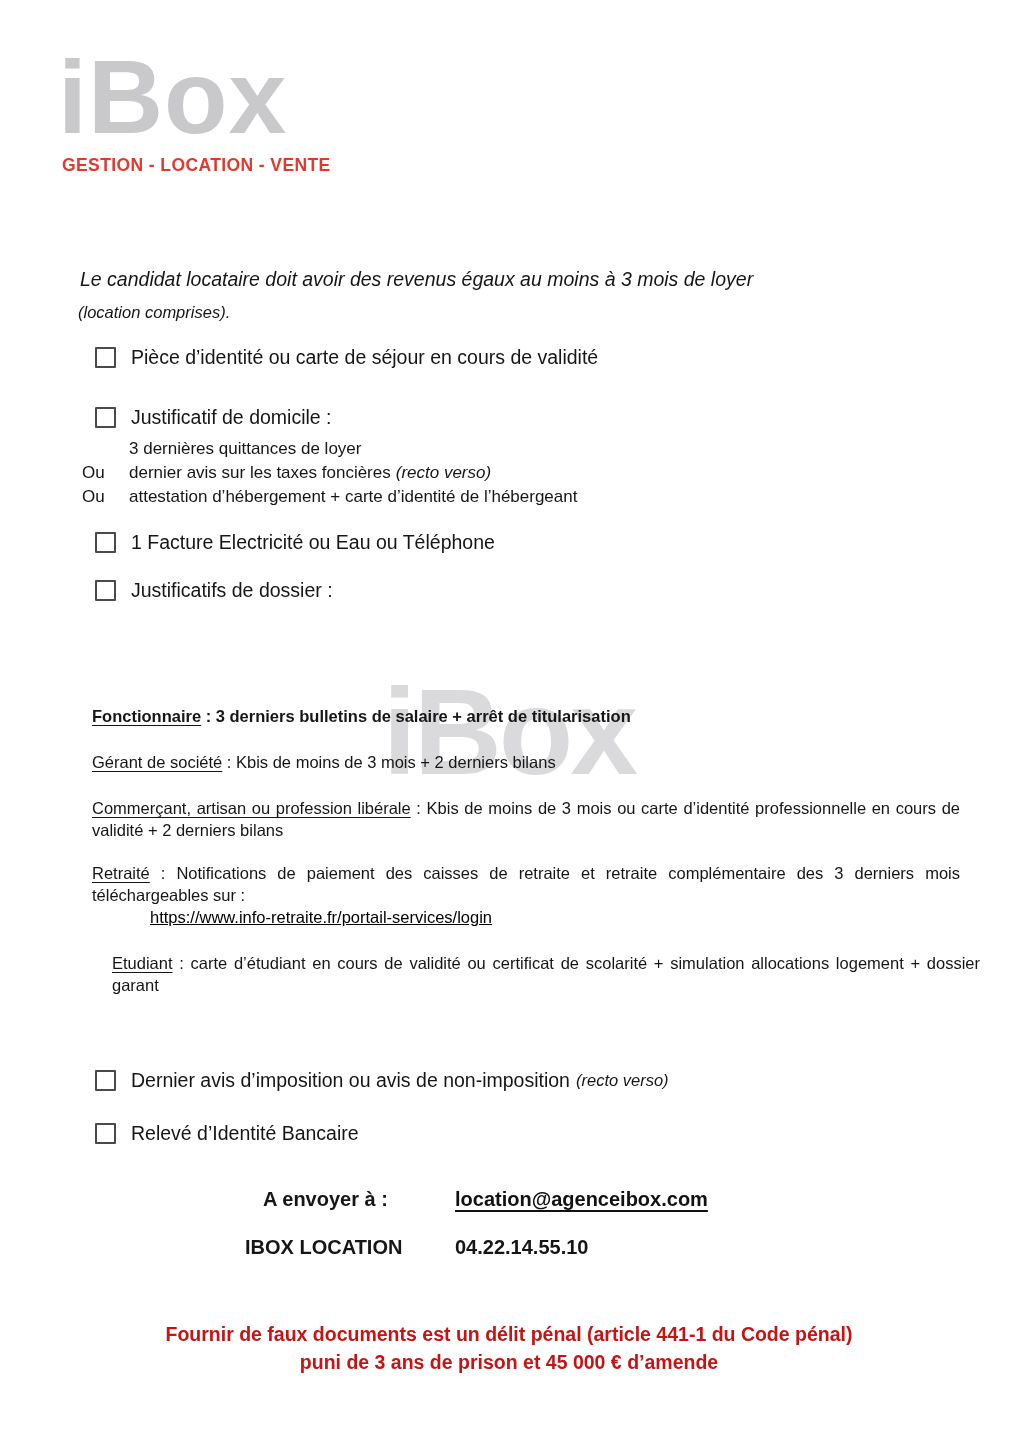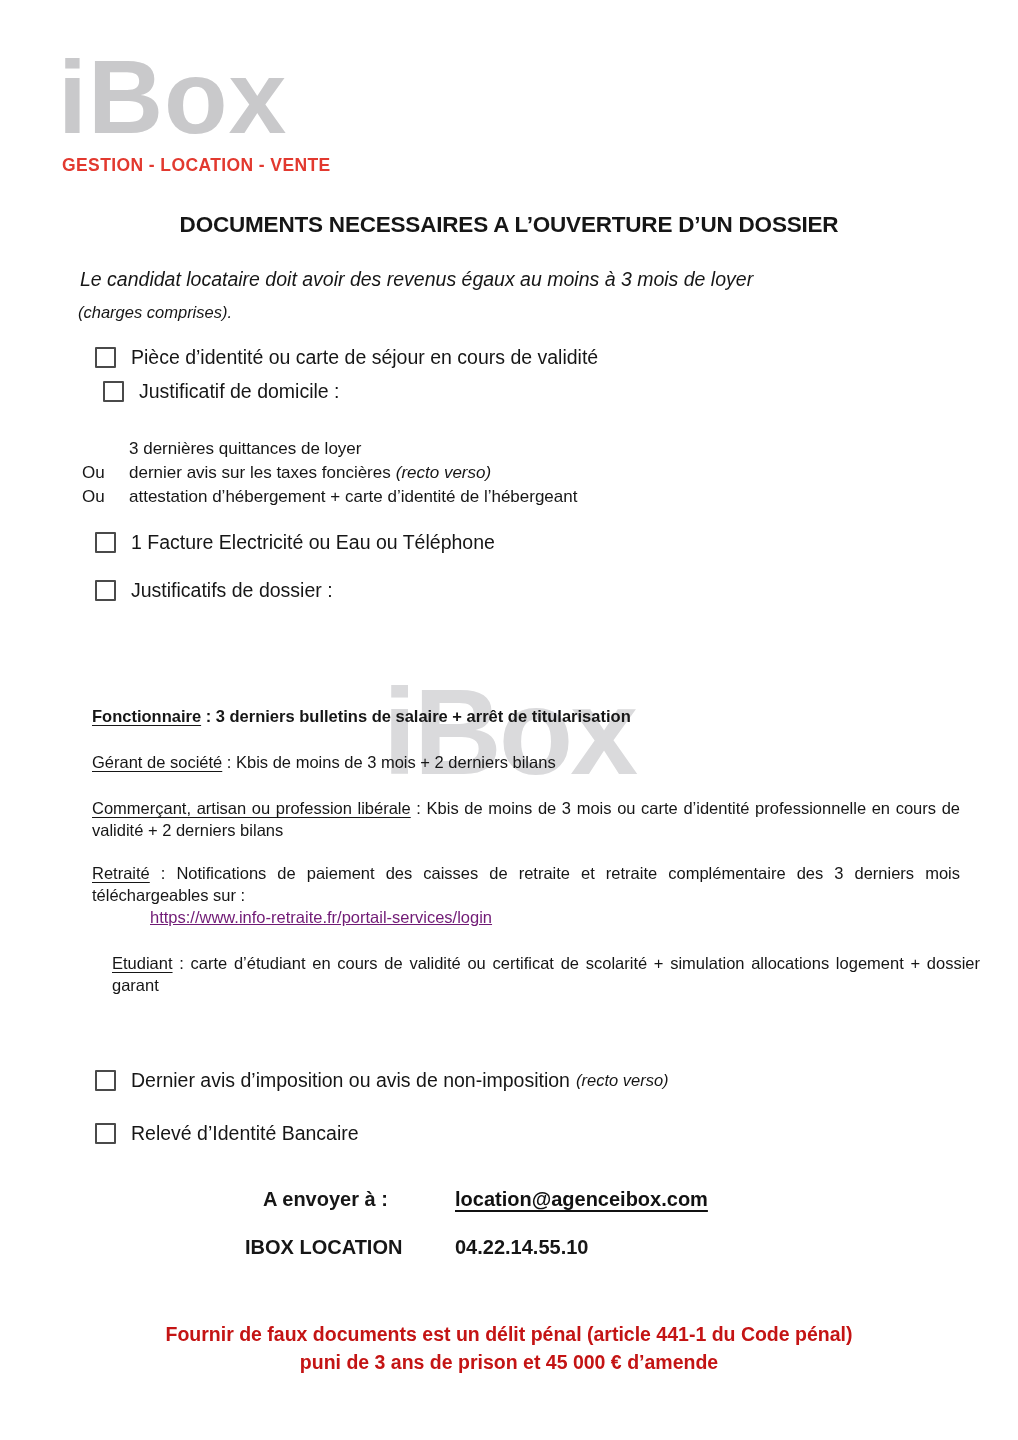--- a/index.html
+++ b/index.html
@@ -55,21 +55,21 @@
   .opt-note { font-style:italic; margin-left:5px; }
 
   
   .cat {
     left:92px; width:868px;
     font-size:16.5px; line-height:22px;
     text-align:justify;
   }
   .cat-term { text-decoration:underline; text-underline-offset:3px; }
   .cat-link-line { margin-left:58px; text-align:left; }
-  .cat-link { text-decoration:underline; color:#701a75; cursor:pointer; }
+  .cat-link { text-decoration:underline; color:#000000; cursor:pointer; }
 
   
   .send-label { left:263px; top:1188px; font-size:20px; font-weight:bold; }
   .send-email {
     left:455px; top:1188px; font-size:20px; font-weight:bold;
     text-decoration:underline; text-decoration-thickness:2px; text-underline-offset:4px;
     color:#111; cursor:pointer;
   }
   .agency { left:245px; top:1236px; font-size:20px; font-weight:bold; }
   .phone  { left:455px; top:1236px; font-size:20px; font-weight:bold; }
@@ -85,31 +85,30 @@
 
 <div class="page">
 
   <div class="abs watermark">iBox</div>
 
   <div class="abs" style="left:58px; top:48px;">
     <div class="brand">iBox</div>
     <div class="tagline">GESTION - LOCATION - VENTE</div>
   </div>
 
-  <div class="abs doc-title">DOCUMENTS NECESSAIRES A L’OUVERTURE D’UN DOSSIER</div>
 
   <div class="abs intro-1">Le candidat locataire doit avoir des revenus égaux au moins à 3 mois de loyer</div>
-  <div class="abs intro-2">(charges comprises).</div>
+  <div class="abs intro-2">(location comprises).</div>
 
   <div class="abs cb-row" style="top:346px;">
     <span class="cb-box"></span>
     <span class="cb-label">Pièce d’identité ou carte de séjour en cours de validité</span>
   </div>
 
-  <div class="abs cb-row" style="top:380px;margin-left:8px;">
+  <div class="abs cb-row" style="top:406px;">
     <span class="cb-box"></span>
     <span class="cb-label">Justificatif de domicile :</span>
   </div>
 
   <div class="abs opt-row" style="top:437px;">
     <span class="opt-prefix"></span>
     <span>3 dernières quittances de loyer</span>
   </div>
   <div class="abs opt-row" style="top:461px;">
     <span class="opt-prefix">Ou</span>

